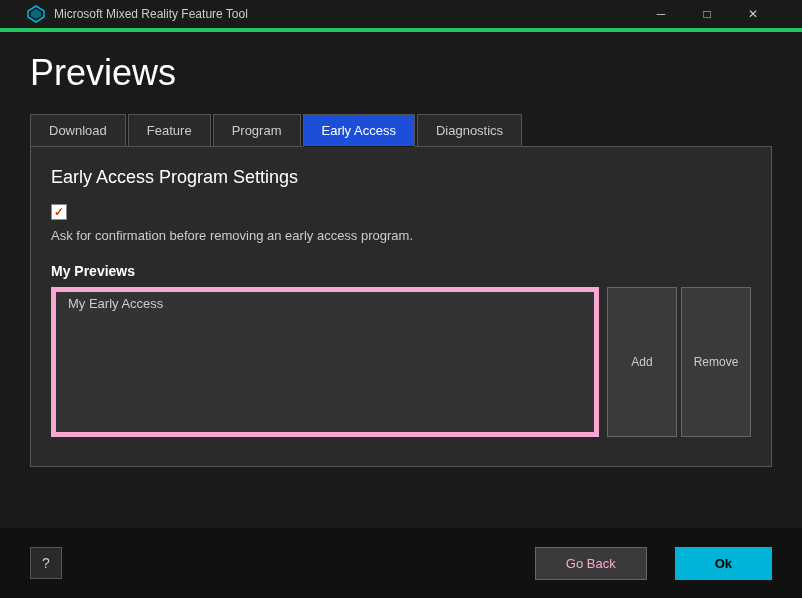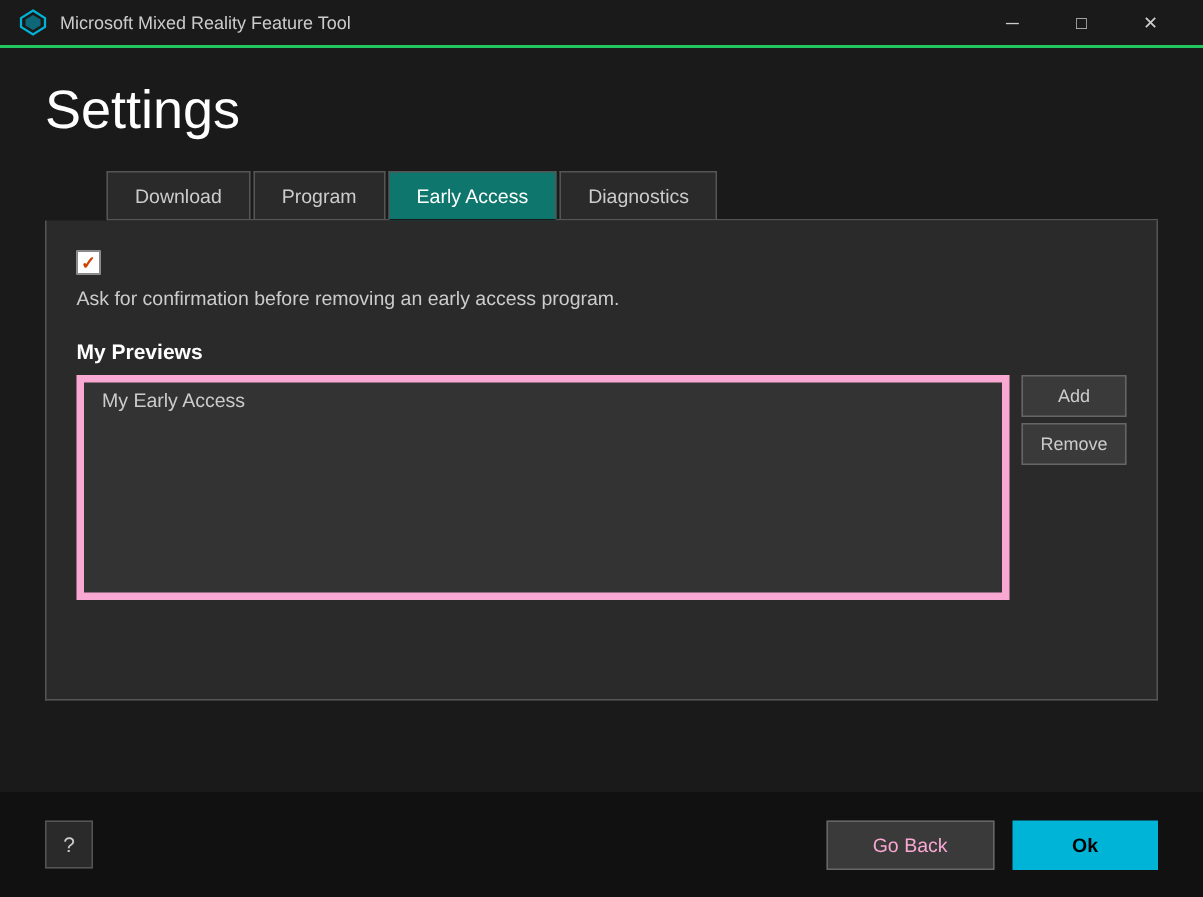--- a/index.html
+++ b/index.html
@@ -12,22 +12,22 @@
       overflow: hidden;
       position: relative;
     }
 
     
     .title-bar {
       background: #1a1a1a;
       height: 32px;
       display: flex;
       align-items: center;
-      padding: 0 12px;
-      border-bottom: 2px solid #22c55e;
+      padding: 0 26px;
+      border-bottom: 4px solid #22c55e;
     }
     .title-bar-icon {
       width: 20px;
       height: 20px;
       margin-right: 8px;
       flex-shrink: 0;
     }
     .title-bar-text {
       font-size: 12px;
       color: #cccccc;
@@ -59,34 +59,33 @@
       font-size: 36px;
       font-weight: 300;
       color: #ffffff;
       margin-bottom: 20px;
     }
 
     
     .tabs-container {
       display: flex;
       border-bottom: 1px solid #555;
-      margin-left: 41px;
     }
     .tab {
       padding: 8px 18px;
       background: #2a2a2a;
       border: 1px solid #555;
       border-bottom: none;
       color: #cccccc;
       font-size: 13px;
       cursor: pointer;
       margin-right: 2px;
     }
     .tab.active {
-      background: #0f766e;
+      background: #1d4ed8;
       color: #ffffff;
       border-bottom: 1px solid #1a1a1a;
       margin-bottom: -1px;
       z-index: 1;
       position: relative;
     }
 
     
     .tab-panel {
       border: 1px solid #555;
@@ -155,21 +154,21 @@
 
     .preview-item {
       font-size: 13px;
       color: #cccccc;
       padding: 4px 4px;
       cursor: pointer;
     }
 
     .previews-buttons {
       display: flex;
-      flex-direction: column;
+      flex-direction: row;
       gap: 4px;
     }
 
     .action-btn {
       width: 70px;
       padding: 6px 10px;
       background: #3a3a3a;
       border: 1px solid #666;
       color: #cccccc;
       font-size: 12px;
@@ -219,20 +218,21 @@
     }
 
     .ok-btn {
       padding: 8px 40px;
       background: #00b4d8;
       border: none;
       color: #000000;
       font-size: 13px;
       font-weight: 600;
       cursor: pointer;
+      margin-left: 16px;
     }
 
     
     .scroll-track {
       position: absolute;
       right: 0;
       top: 32px;
       width: 8px;
       height: calc(100% - 102px);
       background: #1a1a1a;
@@ -250,30 +250,32 @@
   </div>
   <span class="title-bar-text">Microsoft Mixed Reality Feature Tool</span>
   <div class="title-bar-controls">
     <button class="title-bar-btn">─</button>
     <button class="title-bar-btn">□</button>
     <button class="title-bar-btn close">✕</button>
   </div>
 </div>
 
 <div class="main-content">
-  <h1 class="page-title">Settings</h1>
+  <h1 class="page-title">Previews</h1>
 
   <div class="tabs-container">
     <div class="tab">Download</div>
+    <div class="tab">Feature</div>
     <div class="tab">Program</div>
     <div class="tab active">Early Access</div>
     <div class="tab">Diagnostics</div>
   </div>
 
   <div class="tab-panel">
+    <div class="section-title">Early Access Program Settings</div>
 
     <div class="checkbox-row">
       <div class="checkbox-box checked"></div>
       <span class="checkbox-label">Ask for confirmation before removing an early access program.</span>
     </div>
 
     <div class="previews-label">My Previews</div>
     <div class="previews-area">
       <div class="previews-list">
         <div class="preview-item">My Early Access</div>

